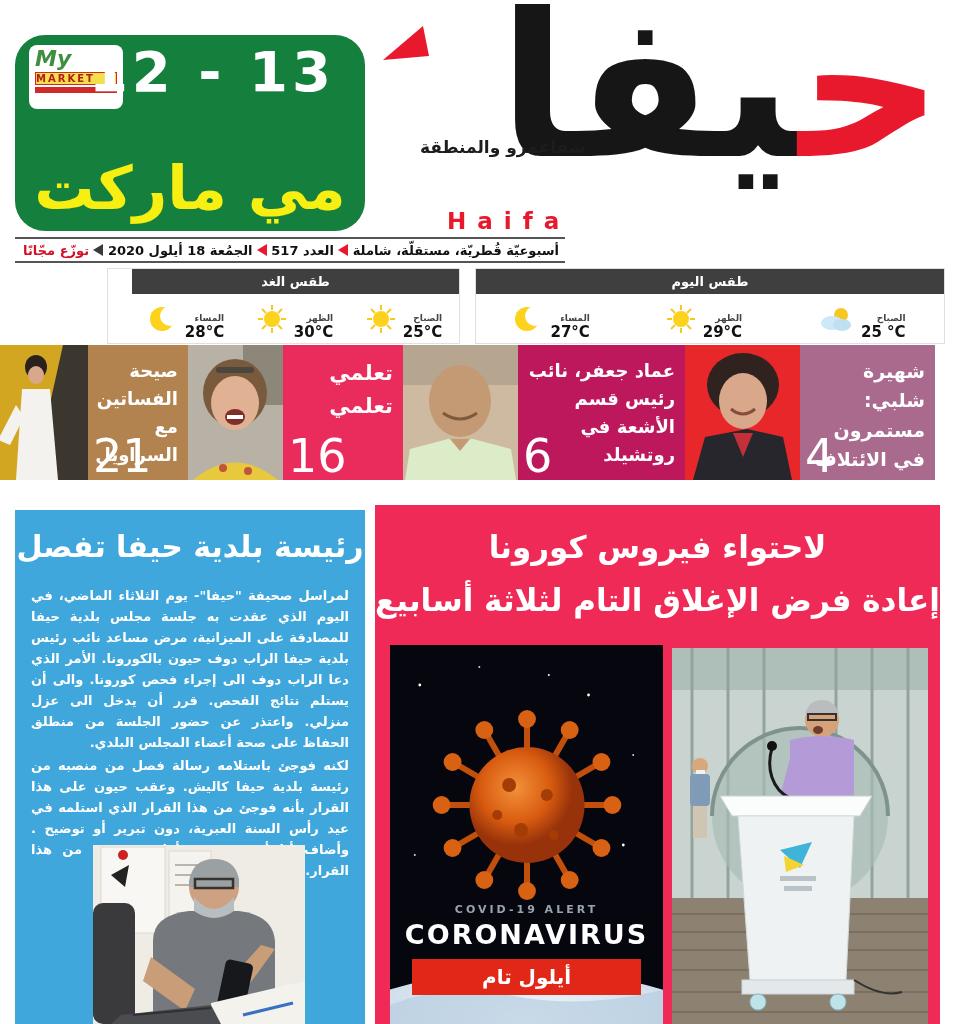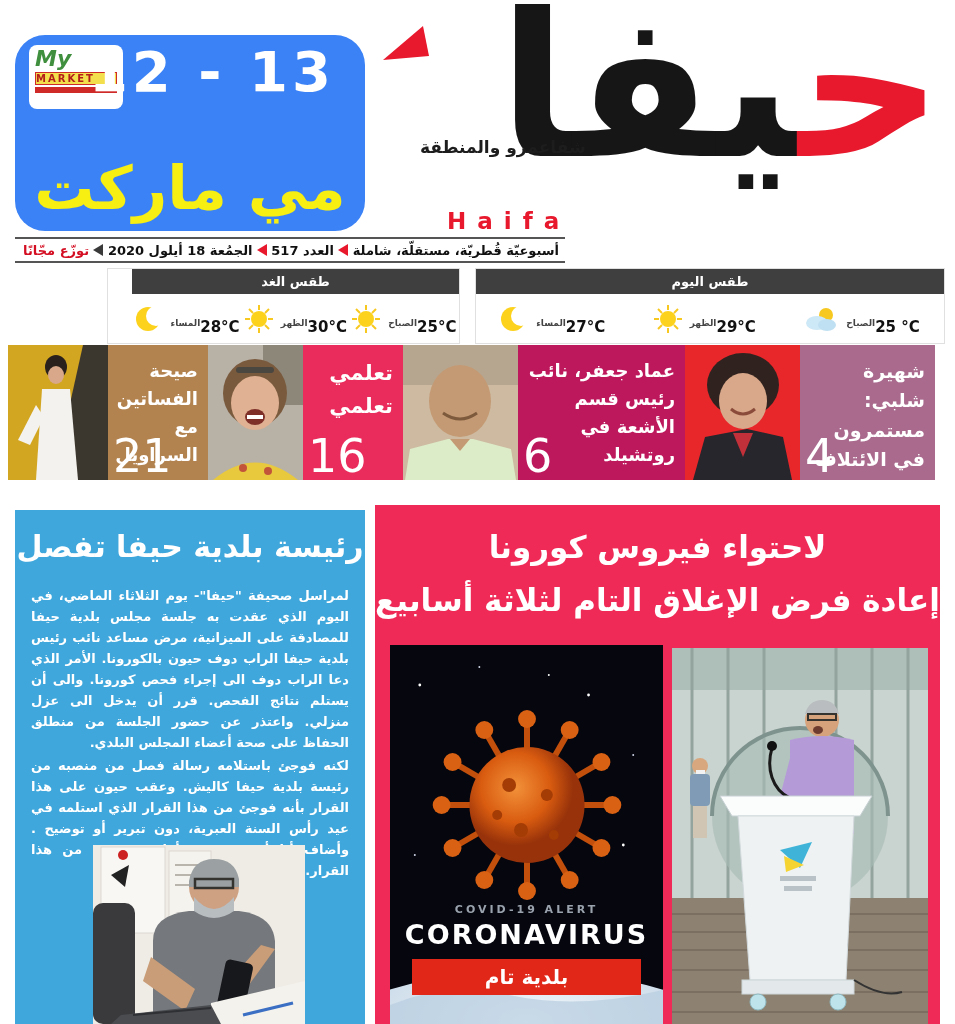--- a/index.html
+++ b/index.html
@@ -1,20 +1,20 @@
 <!DOCTYPE html>
 <html lang="ar"><head>
 <meta charset="utf-8">
 <style>
   * { margin:0; padding:0; box-sizing:border-box; }
   body { background:#888; font-family:"DejaVu Sans", sans-serif; }
   #canvas { position:relative; width:955px; height:1024px; margin:0 auto; background:#fff; overflow:hidden; }
 
   
-  .market-ad { position:absolute; left:15px; top:35px; width:350px; height:196px; background:#3b82f6; border-radius:30px; }
+  .market-ad { position:absolute; left:15px; top:35px; width:350px; height:196px; background:#15803d; border-radius:30px; }
   .market-logo { position:absolute; left:14px; top:10px; width:94px; height:64px; background:#fff; border-radius:8px; padding:4px 6px; }
   .market-logo .script { font-style:italic; font-weight:700; color:#3f8f3f; font-size:22px; line-height:20px; }
   .market-logo .word { display:block; margin-top:2px; background:#f3de4b; border:1px solid #cf2a27; color:#b31d1a; font-size:10px; font-weight:800; letter-spacing:2px; text-align:left; }
   .market-logo .bar { display:block; margin-top:2px; height:6px; background:#cf2a27; }
   .market-dates { position:absolute; right:30px; top:4px; color:#fff; font-size:56px; font-weight:600; direction:ltr; letter-spacing:4px; }
   .market-name { position:absolute; left:10px; right:10px; bottom:8px; text-align:center; color:#f7ee12; font-size:60px; font-weight:800; direction:rtl; }
 
   
   .logo-ar { position:absolute; right:12px; top:-38px; font-size:200px; font-weight:900; line-height:1.25; color:#161616; direction:rtl; }
   .logo-ar .red { color:#e8182d; }
@@ -28,21 +28,21 @@
   .tri-left { width:0; height:0; border-top:6px solid transparent; border-bottom:6px solid transparent; border-right:10px solid #e8182d; display:inline-block; }
   .tri-left.dark { border-right-color:#3a3a3a; }
 
   
   .weather { position:absolute; top:268px; height:76px; border:1px solid #e0e0e0; background:#fff; }
   .weather.today { left:475px; width:470px; }
   .weather.tomorrow { left:107px; width:353px;padding-left:24px; }
   .weather-header { height:25px; background:#3f3f3f; color:#fff; text-align:center; font-size:13px; line-height:25px; font-weight:700; }
   .weather-body { display:flex; direction:rtl; justify-content:space-around; align-items:center; height:49px; }
   .weather-entry { display:flex; direction:ltr; align-items:center; gap:8px; }
-  .weather-entry .txt { display:flex; flex-direction:row;margin-top:16px; }
+  .weather-entry .txt { display:flex; flex-direction:column;margin-top:16px; }
   .weather-entry .lbl { font-size:9px; color:#444; font-weight:700; text-align:right; direction:rtl; }
   .weather-entry .tmp { font-size:15px; color:#111; font-weight:600; }
 
   
   .teasers { position:absolute; left:15px; top:345px; width:920px; height:135px; display:flex; direction:rtl; }
   .tz { position:relative; height:135px; flex:none; overflow:hidden; }
   .tz-box { color:#fff; }
   .tz-text { padding:12px 10px 0 4px; font-size:19px; font-weight:700; text-align:right; line-height:1.55; direction:rtl; }
   .tz-num { position:absolute; bottom:0px; left:5px; font-size:46px; font-weight:400; line-height:1.05; color:#fff; }
   .tz svg { display:block; width:100%; height:100%; }
@@ -224,21 +224,21 @@
       <svg viewBox="0 0 115 135" preserveAspectRatio="none">
         <rect width="115" height="135" fill="#cdbaa0"></rect>
         <rect width="115" height="40" fill="#b7a68f"></rect>
         <ellipse cx="57" cy="56" rx="31" ry="36" fill="#c49a74"></ellipse>
         <path d="M40,68 Q57,80 74,68" stroke="#7e5a3c" stroke-width="3" fill="none"></path>
         <polygon points="2,135 113,135 108,104 70,94 45,94 7,104" fill="#dcecc8"></polygon>
         <polygon points="47,94 57,106 67,94" fill="#c49a74"></polygon>
       </svg>
     </div>
 
-    <div class="tz tz-box" style="width:100px;background:#ea2c5c;">
+    <div class="tz tz-box" style="width:120px;background:#ea2c5c;">
       <div class="tz-text" style="font-size:21px;">تعلمي تعلمي</div>
       <div class="tz-num">16</div>
     </div>
 
     <div class="tz" style="width:95px;">
       <svg viewBox="0 0 95 135" preserveAspectRatio="none">
         <rect width="95" height="135" fill="#b7b1a6"></rect>
         <rect x="55" width="40" height="60" fill="#8d8779"></rect>
         <ellipse cx="47" cy="48" rx="32" ry="34" fill="#7a5a3d"></ellipse>
         <ellipse cx="47" cy="58" rx="24" ry="27" fill="#e0b193"></ellipse>
@@ -364,21 +364,21 @@
         </g>
         <circle cx="138" cy="160" r="58" fill="url(#virusg)"></circle>
         <circle cx="120" cy="140" r="7" fill="#a33c05"></circle>
           <circle cx="158" cy="150" r="6" fill="#a33c05"></circle>
         <circle cx="132" cy="185" r="7" fill="#a33c05"></circle>
           <circle cx="165" cy="190" r="5" fill="#a33c05"></circle>
         <circle cx="108" cy="170" r="5" fill="#a33c05"></circle>
       </svg>
       <div class="alert">COVID-19 ALERT</div>
       <div class="title">CORONAVIRUS</div>
-      <div class="banner">بلدية تام</div>
+      <div class="banner">أيلول تام</div>
     </div>
 
     <div class="photo-podium">
       <svg viewBox="0 0 256 376" preserveAspectRatio="none">
         <rect width="256" height="376" fill="#c9d3cf"></rect>
         <rect width="256" height="42" fill="#aebfb9"></rect>
         <g stroke="#93a39d" stroke-width="3">
           <line x1="20" y1="0" x2="20" y2="250"></line>
             <line x1="56" y1="0" x2="56" y2="250"></line>
           <line x1="92" y1="0" x2="92" y2="250"></line>

